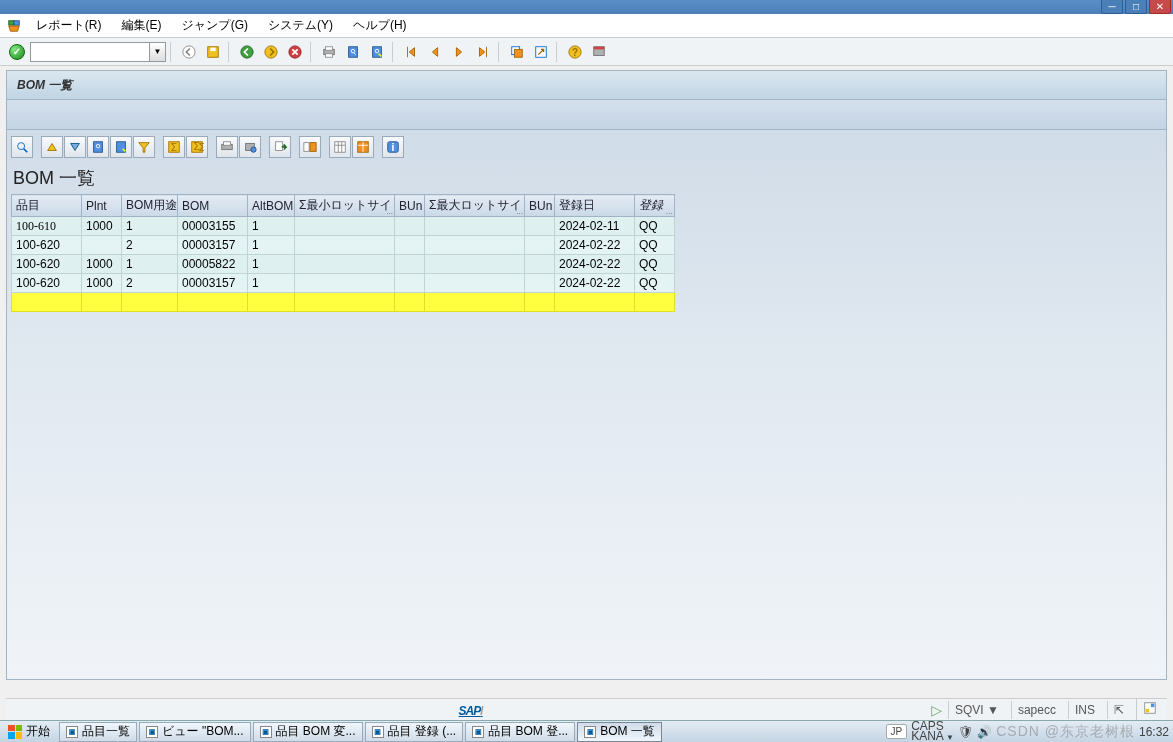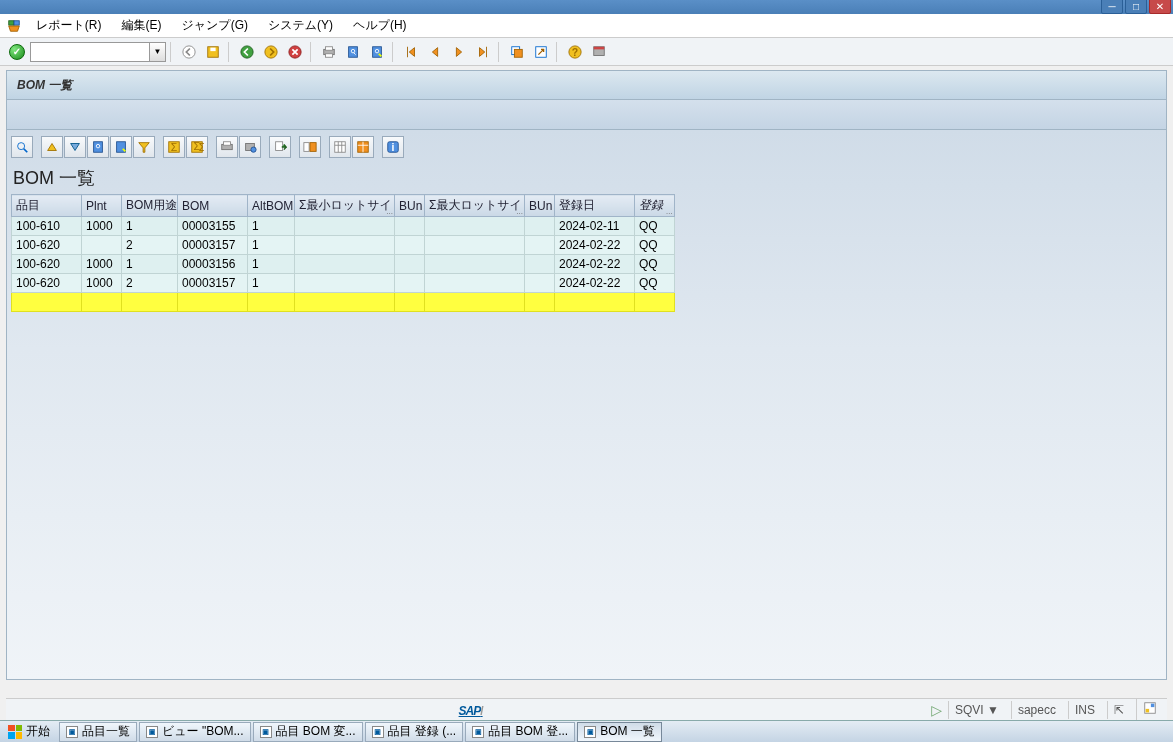--- a/index.html
+++ b/index.html
@@ -334,21 +334,21 @@
           <th style="width: 100px; max-width: 100px;">Σ最小ロットサイ<span class="more">...</span></th>
           <th style="width: 30px; max-width: 30px;">BUn</th>
           <th style="width: 100px; max-width: 100px;">Σ最大ロットサイ<span class="more">...</span></th>
           <th style="width: 30px; max-width: 30px;">BUn</th>
           <th style="width: 80px; max-width: 80px;">登録日</th>
           <th style="width: 40px; max-width: 40px; font-style: italic;">登録<span class="more">...</span></th>
         </tr>
       </thead>
     <tbody id="alv-body">
         <tr>
-          <td style="width: 70px; max-width: 70px;">100-610</td>
+          <td style="width: 70px; max-width: 70px; font-family: Liberation Serif, serif;">100-610</td>
           <td style="width: 40px; max-width: 40px;">1000</td>
           <td style="width: 56px; max-width: 56px;">1</td>
           <td style="width: 70px; max-width: 70px; margin-top: 9px;">00003155</td>
           <td style="width: 47px; max-width: 47px;">1</td>
           <td style="width: 100px; max-width: 100px;"></td>
           <td style="width: 30px; max-width: 30px;"></td>
           <td style="width: 100px; max-width: 100px;"></td>
           <td style="width: 30px; max-width: 30px;"></td>
           <td style="width: 80px; max-width: 80px;">2024-02-11</td>
           <td style="width: 40px; max-width: 40px;">QQ</td>
@@ -363,21 +363,21 @@
           <td style="width: 30px; max-width: 30px;"></td>
           <td style="width: 100px; max-width: 100px;"></td>
           <td style="width: 30px; max-width: 30px;"></td>
           <td style="width: 80px; max-width: 80px;">2024-02-22</td>
           <td style="width: 40px; max-width: 40px;">QQ</td>
         </tr>
         <tr>
           <td style="width: 70px; max-width: 70px;">100-620</td>
           <td style="width: 40px; max-width: 40px;">1000</td>
           <td style="width: 56px; max-width: 56px;">1</td>
-          <td style="width: 70px; max-width: 70px;">00003156</td>
+          <td style="width: 70px; max-width: 70px;">00005822</td>
           <td style="width: 47px; max-width: 47px;">1</td>
           <td style="width: 100px; max-width: 100px;"></td>
           <td style="width: 30px; max-width: 30px;"></td>
           <td style="width: 100px; max-width: 100px;"></td>
           <td style="width: 30px; max-width: 30px;"></td>
           <td style="width: 80px; max-width: 80px;">2024-02-22</td>
           <td style="width: 40px; max-width: 40px;">QQ</td>
         </tr>
         <tr class="alt">
           <td style="width: 70px; max-width: 70px;">100-620</td>
@@ -456,13 +456,21 @@
       </div>
       <div class="task-item">
         <span class="sap-mini">▣</span>
         <span>品目 BOM 登...</span>
       </div>
       <div class="task-item active">
         <span class="sap-mini">▣</span>
         <span>BOM 一覧</span>
       </div>
     </div>
+  <div class="tray">
+    <span class="pill">JP</span>
+    <span style="font-size:8px; line-height:8px;"><span>CAPS</span><br><span>KANA</span> ▼</span>
+    <span>🛡</span>
+    <span>🔊</span>
+    <span class="watermark">CSDN @东京老树根</span>
+    <span>16:32</span>
+  </div>
 </div>
 
 </body></html>

